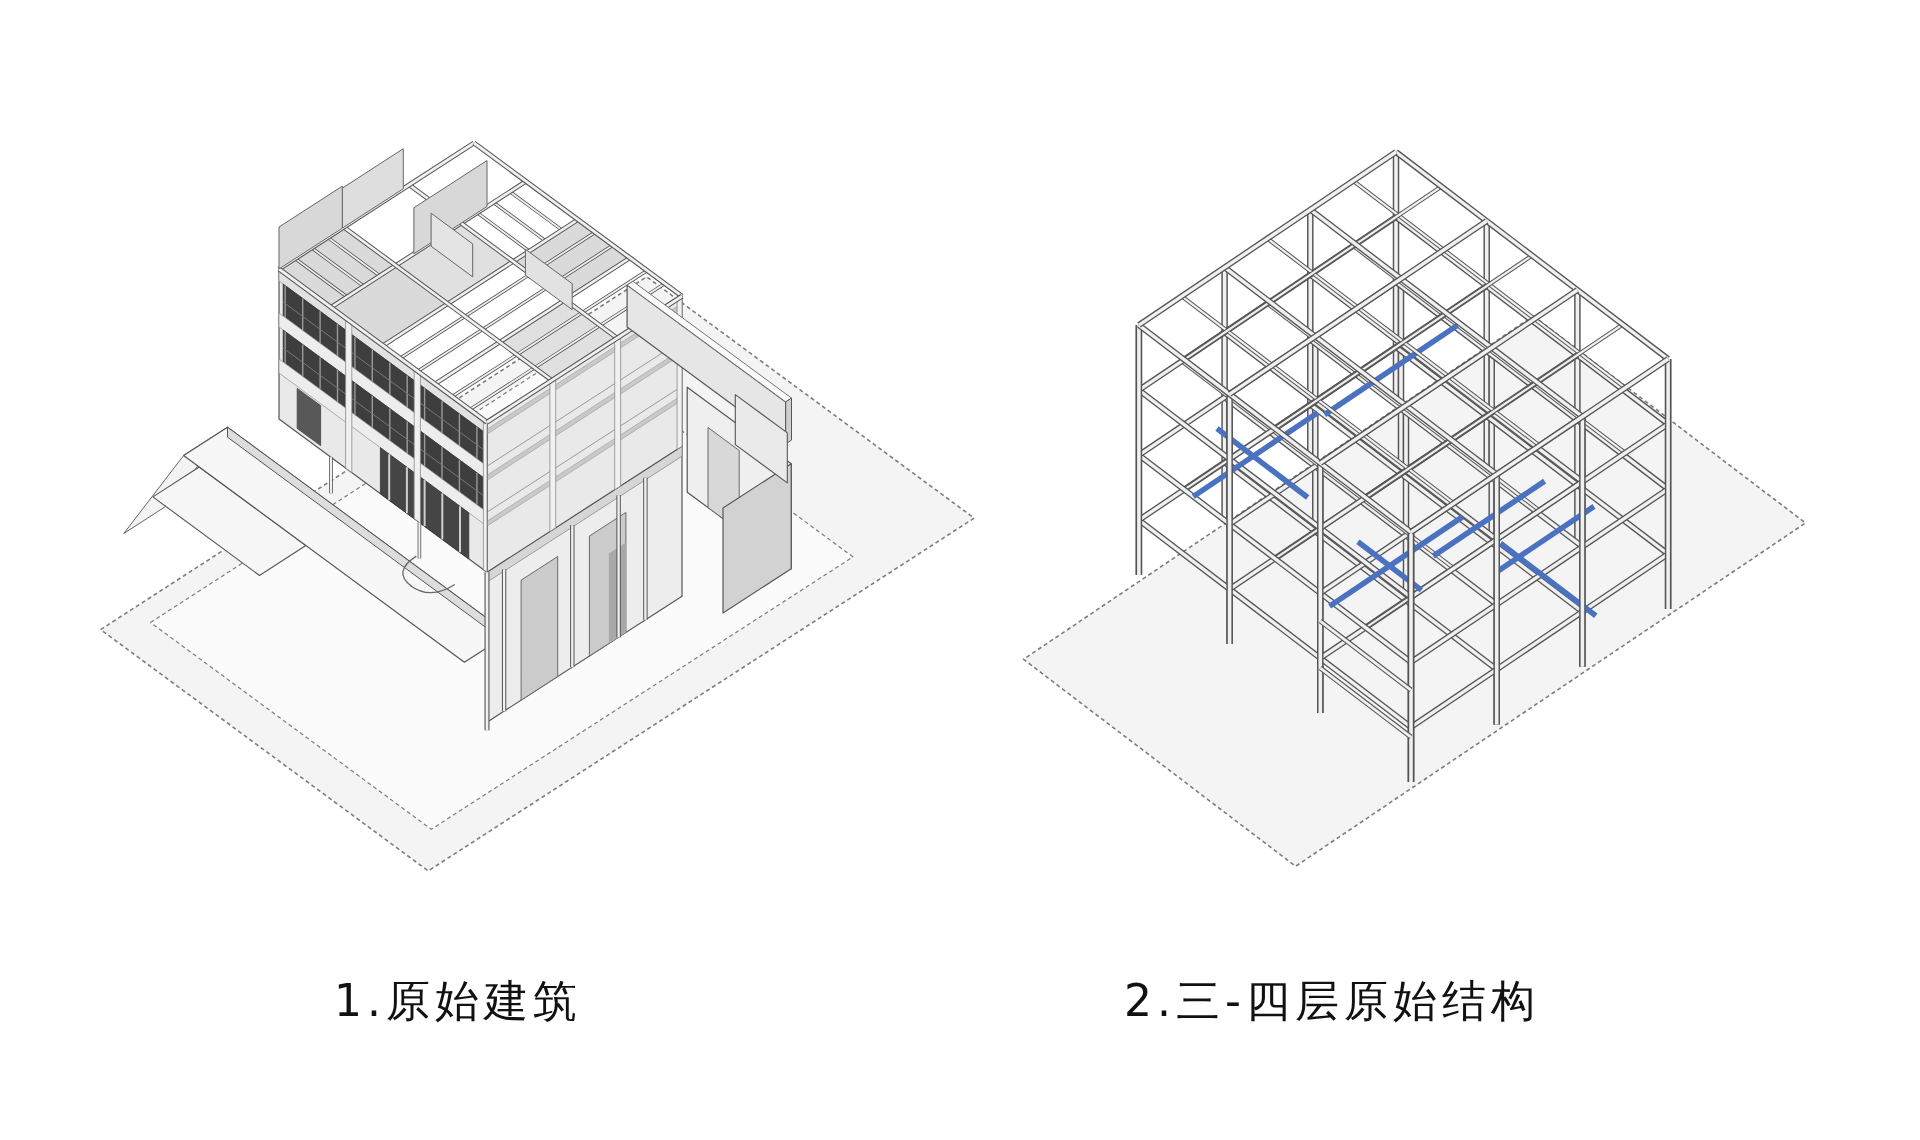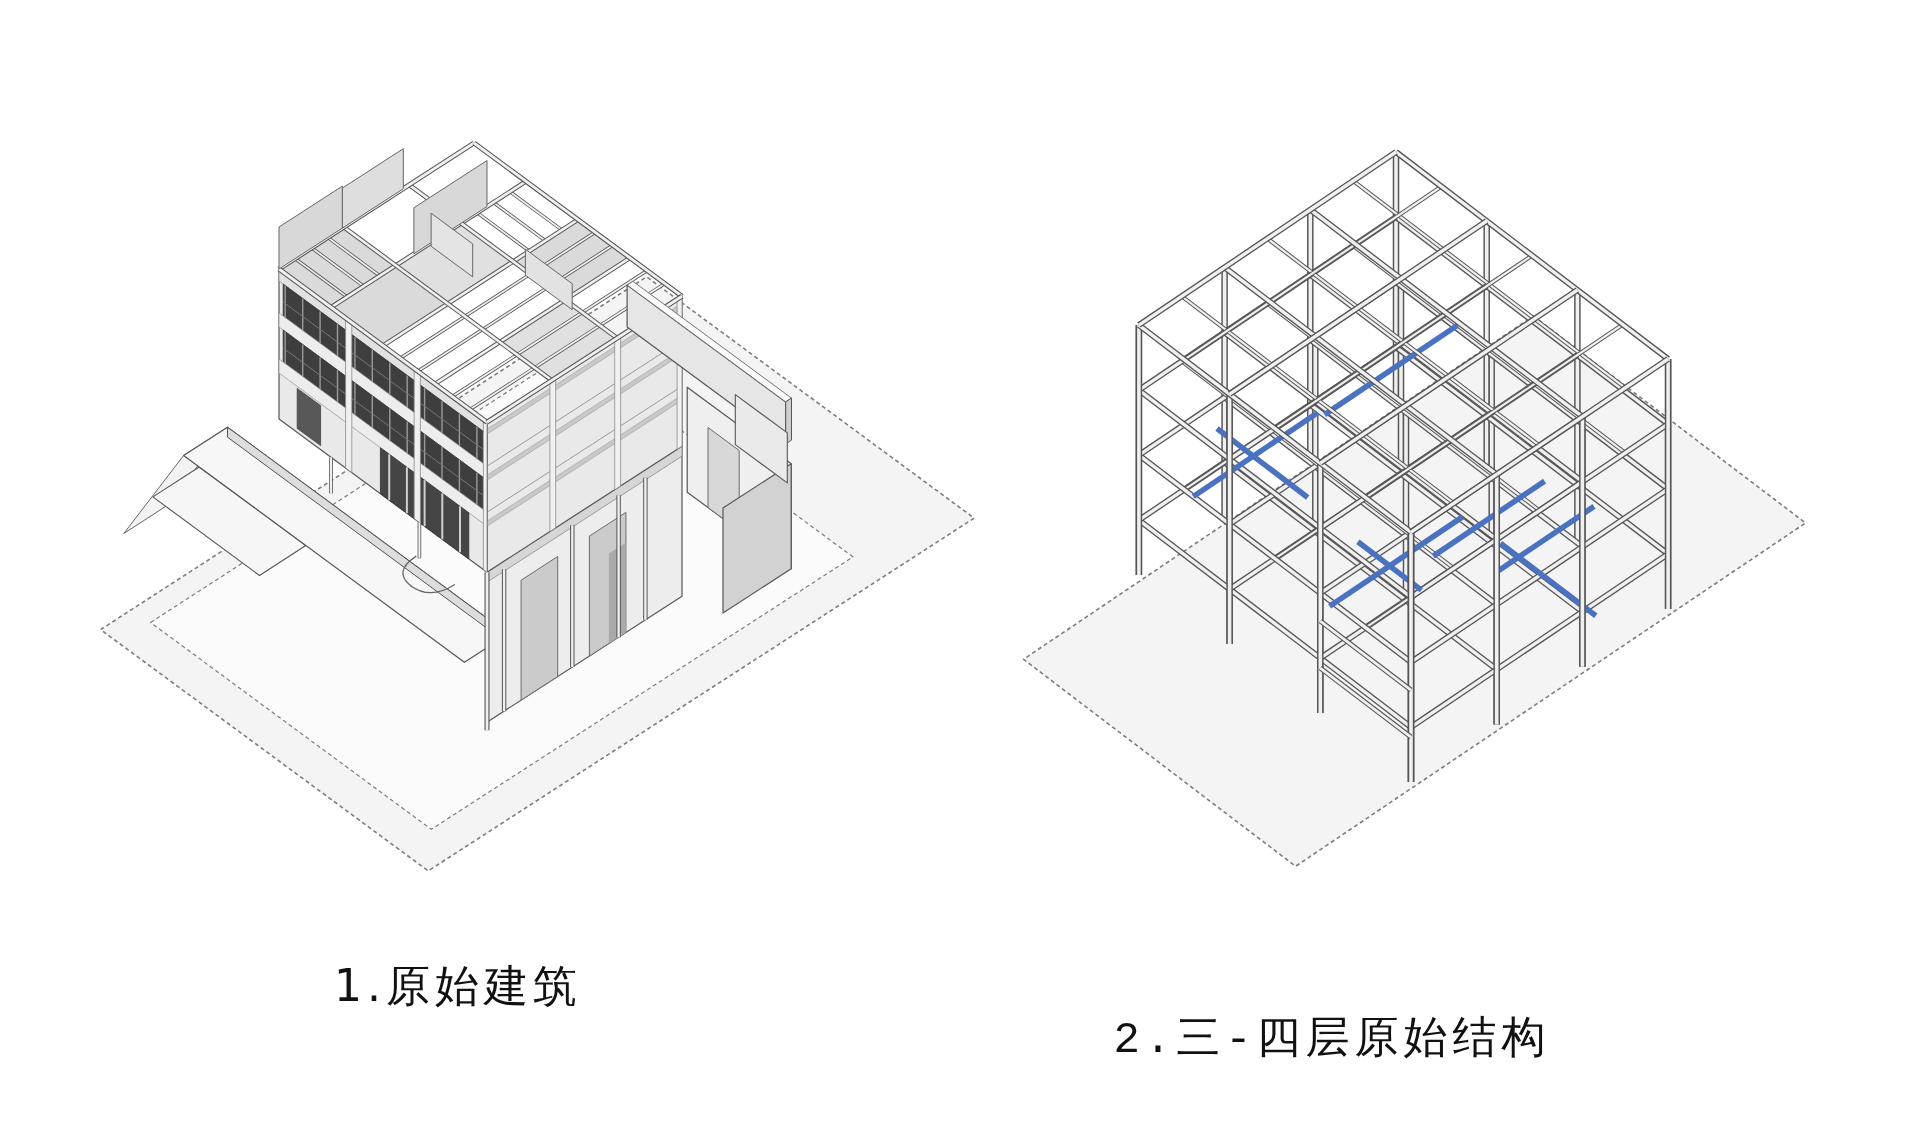--- a/index.html
+++ b/index.html
@@ -4,24 +4,24 @@
 <style>
   html,body{margin:0;padding:0;}
   body{
     width:1920px;height:1140px;position:relative;background:#ffffff;overflow:hidden;
     font-family:"DejaVu Sans","Liberation Sans",sans-serif;
   }
   #stage{position:absolute;left:0;top:0;width:1920px;height:1140px;}
   #stage svg{display:block;}
   .caption{
     position:absolute;transform:translateX(-50%);
-    font-size:44px;line-height:1.1;letter-spacing:5px;color:#111111;white-space:nowrap;
+    font-size:44px;line-height:1.1;letter-spacing:5px;color:#111111;white-space:nowrap;margin-top:15px;
   }
   .caption-left{left:458px;top:962px;}
-  .caption-right{left:1332px;top:1016px;font-family:Liberation Mono, monospace;}
+  .caption-right{left:1332px;top:962px;}
 </style>
 </head>
 <body>
 
 <div id="stage">
     <svg xmlns="http://www.w3.org/2000/svg" width="1920" height="1140" viewBox="0 0 1920 1140">
       <g>
         <polygon points="100.6,629.6 646.6,276.8 974.2,518.1 428.2,870.9" fill="#f4f4f4" stroke="#7d7d7d" stroke-width="1.6" stroke-dasharray="4 3" stroke-linejoin="round"></polygon>
         <polygon points="150.5,622.5 572.2,350 853,556.9 431.3,829.3" fill="#fbfbfb" stroke="#7d7d7d" stroke-width="1.2" stroke-dasharray="4 3" stroke-linejoin="round"></polygon>
         <polygon points="183.6,455.5 227.5,427.2 167.7,505.1 123.8,533.5" fill="#f3f3f3" stroke="#666" stroke-width="1" stroke-linejoin="round"></polygon>

